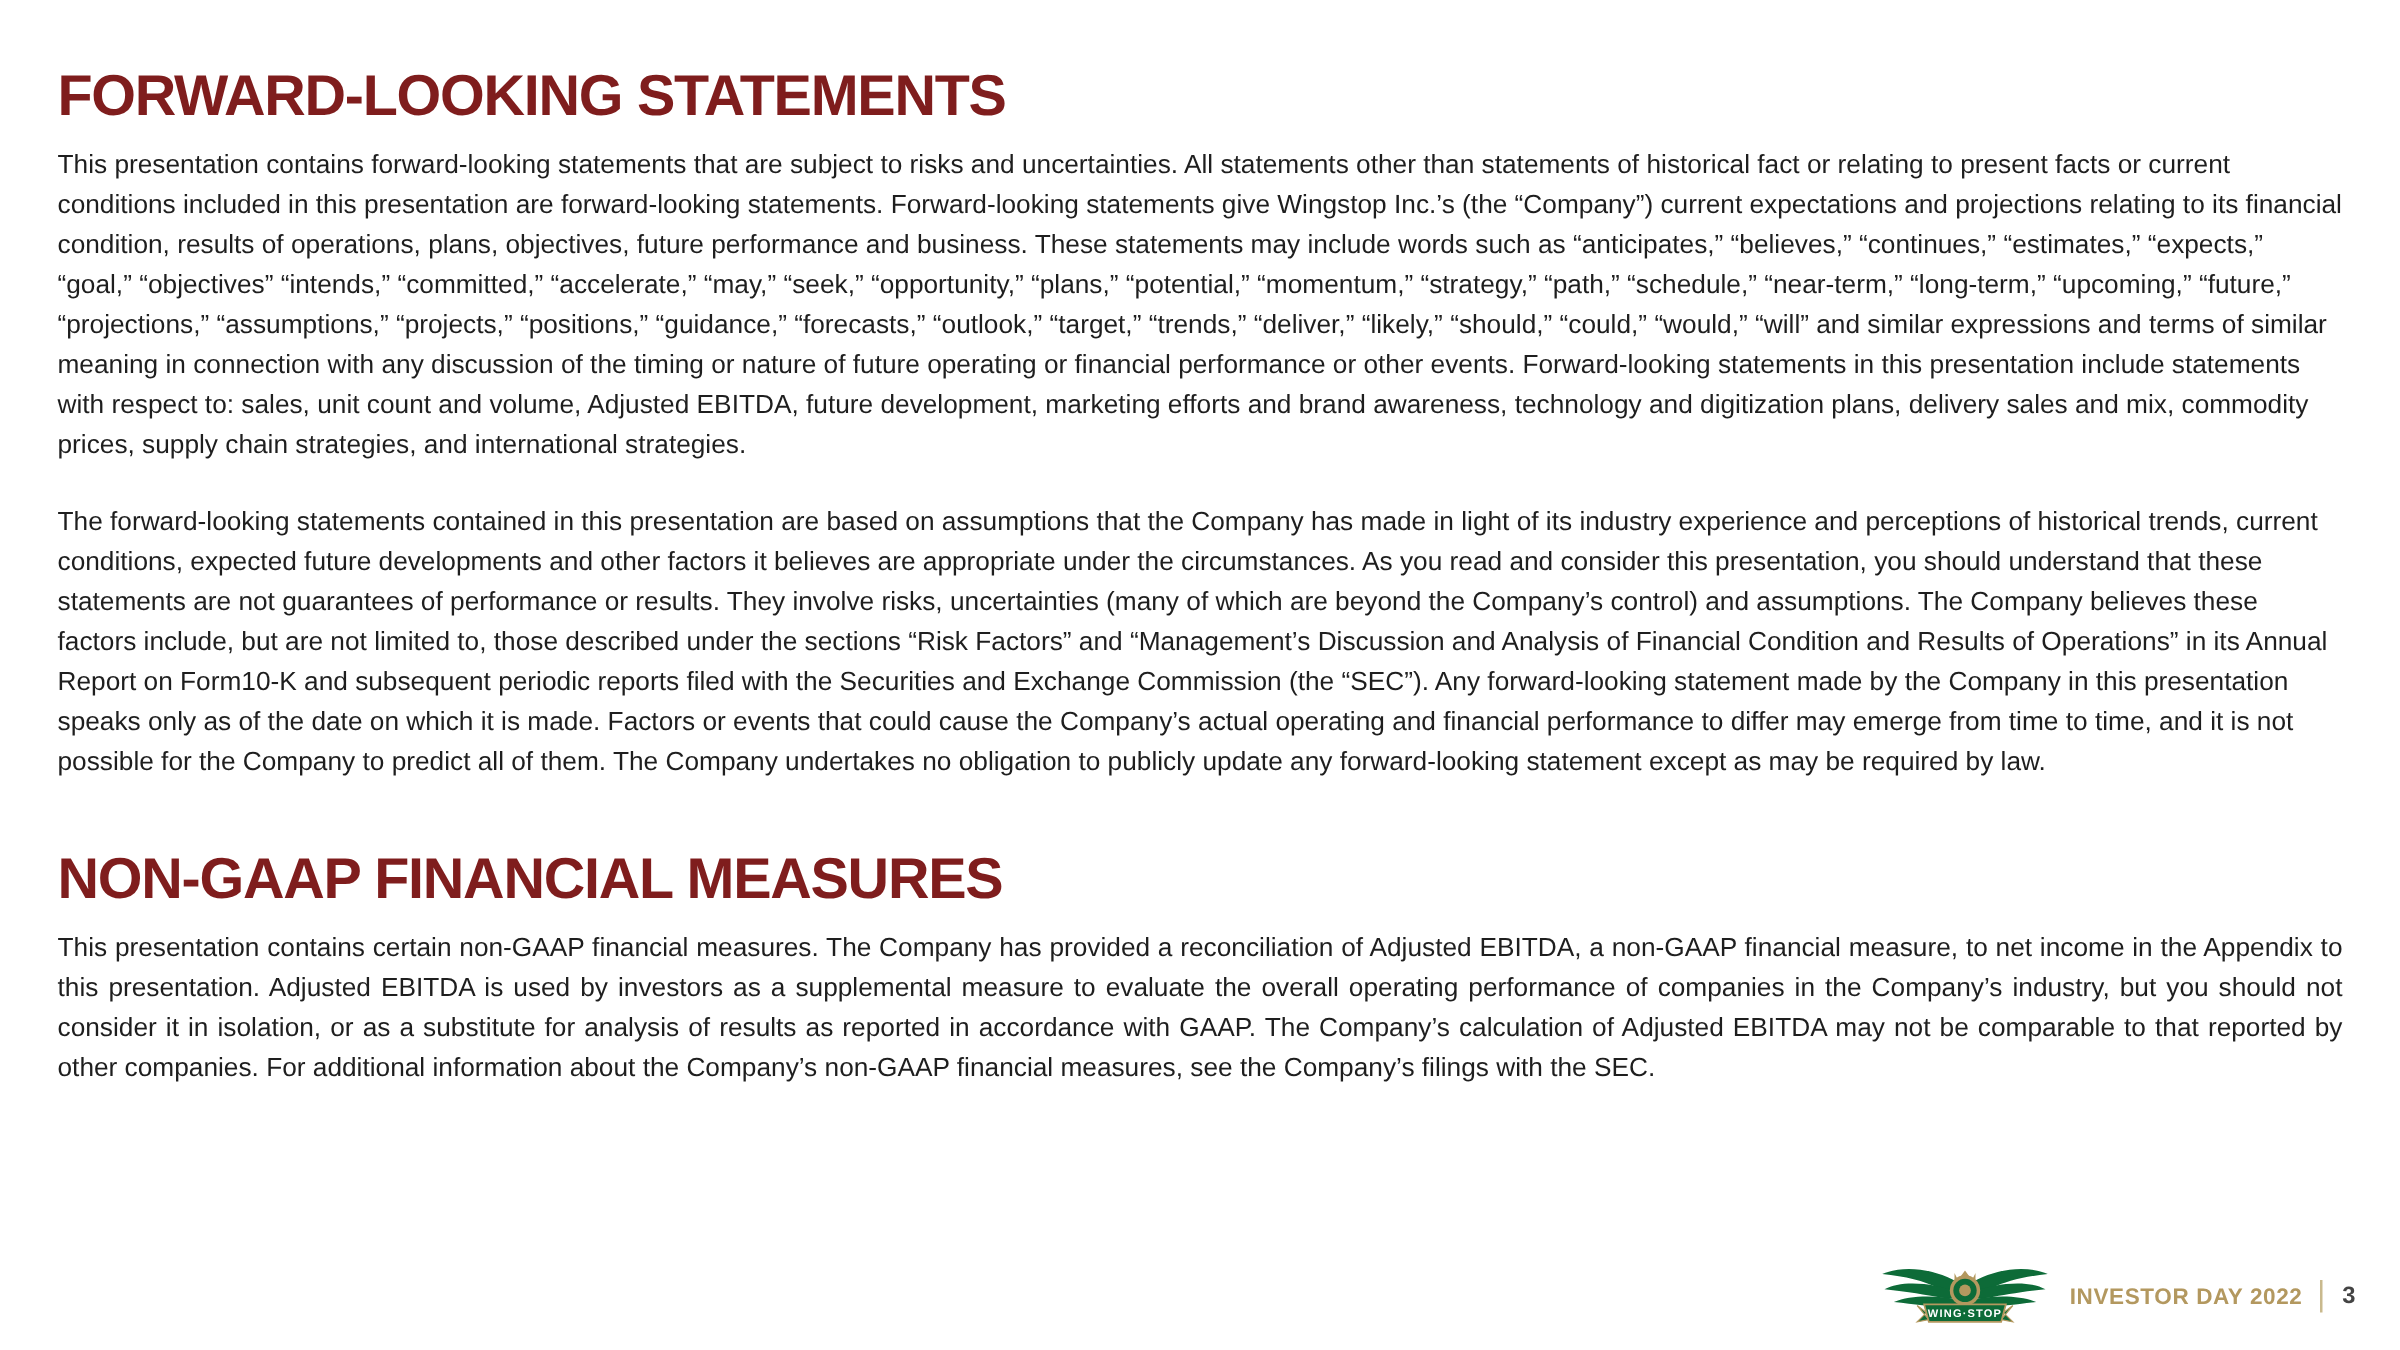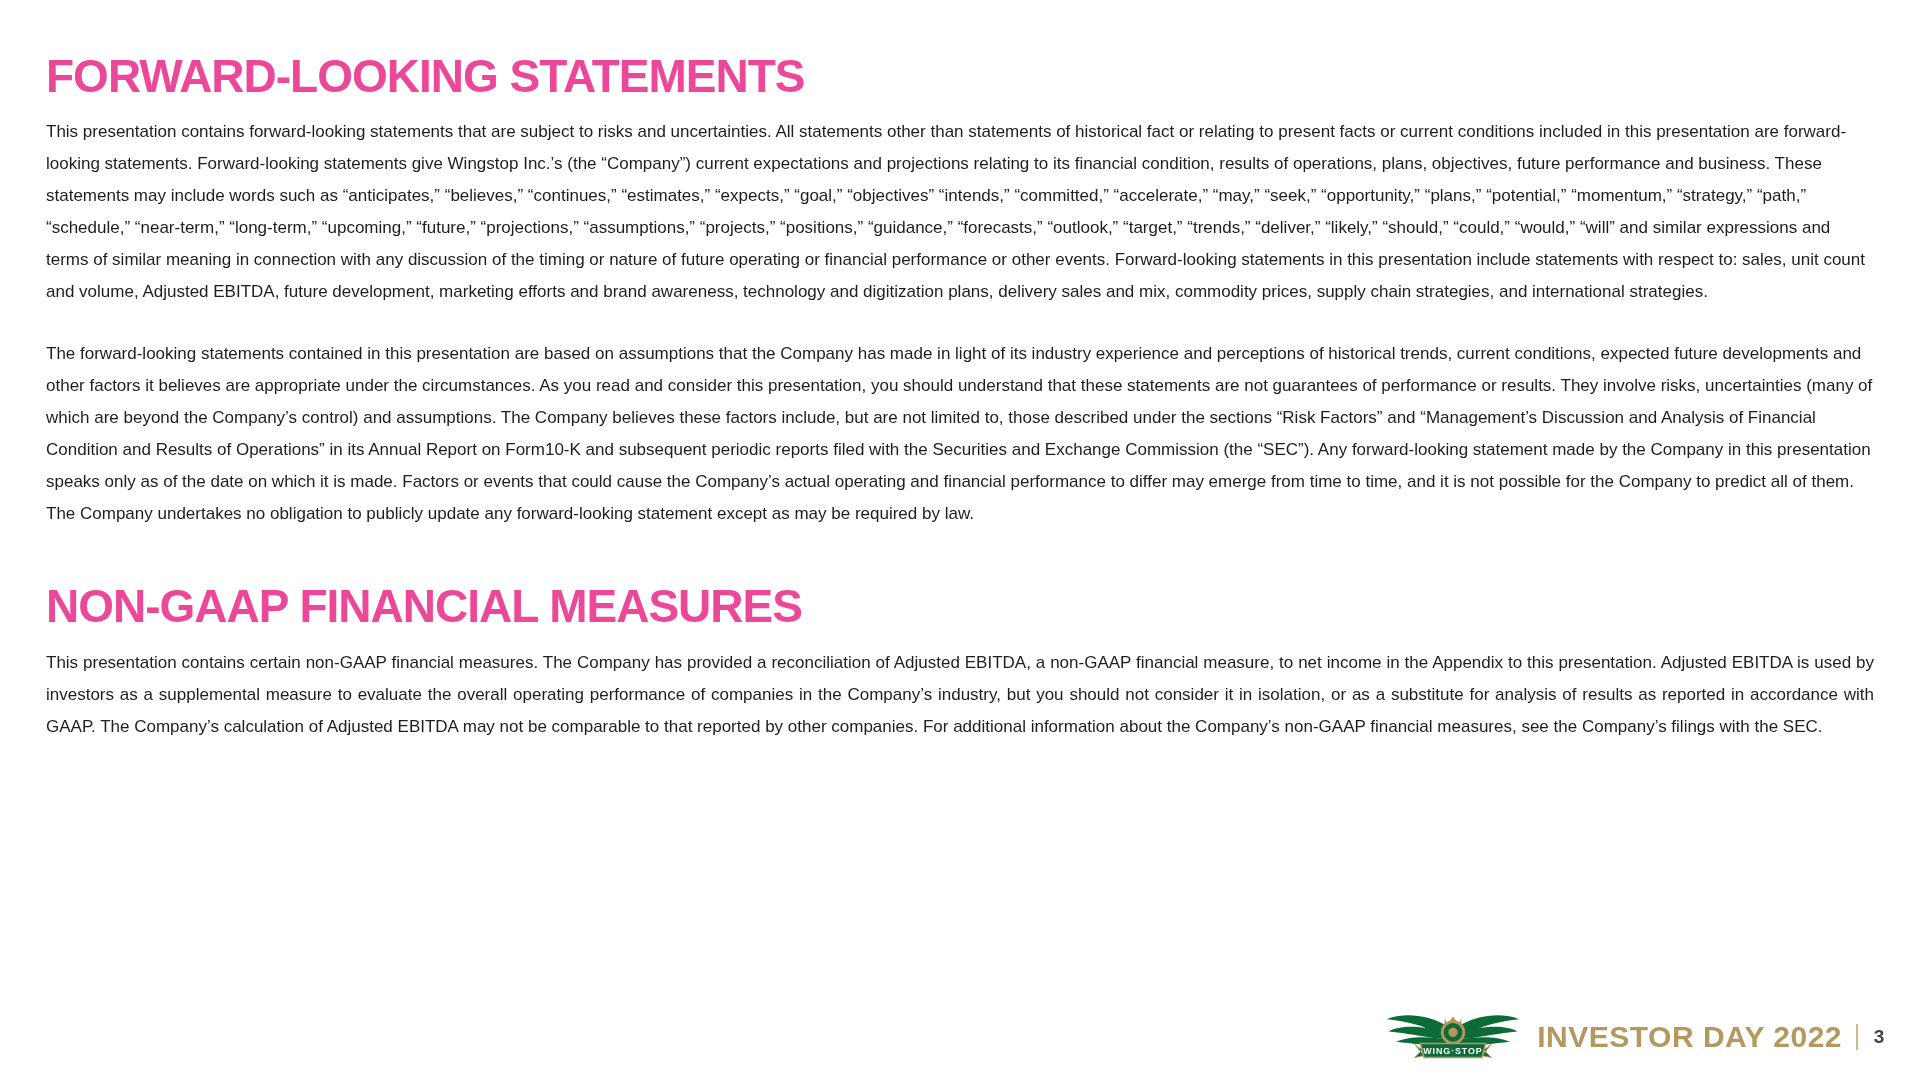--- a/index.html
+++ b/index.html
@@ -14,47 +14,47 @@
     height: 1080px;
     background: #ffffff;
     overflow: hidden;
     box-sizing: border-box;
     padding: 52px 46px 0 46px;
   }
   .section-title {
     font-size: 46px;
     font-weight: 700;
     letter-spacing: -1px;
-    color: #ec4899;
+    color: #7f1d1d;
     margin: 0 0 16px 0;
     line-height: 1.05;
   }
   .section-title.second {
     margin-top: 52px;
   }
   .body-text {
-    font-size: 17px;
+    font-size: 21px;
     line-height: 32px;
     color: #1e1e1e;
     margin: 0 0 30px 0;
     text-align: left;
   }
   .body-text.justified {
     text-align: justify;
   }
   .footer {
     position: absolute;
     right: 34px;
     bottom: 14px;
     display: flex;
     align-items: center;
     gap: 14px;
   }
   .event-label {
-    font-size: 30px;
+    font-size: 18px;
     font-weight: 700;
     letter-spacing: 0.5px;
     color: #b3985f;
     white-space: nowrap;
   }
   .footer-divider {
     width: 2px;
     height: 26px;
     background: #c9b98d;
   }

